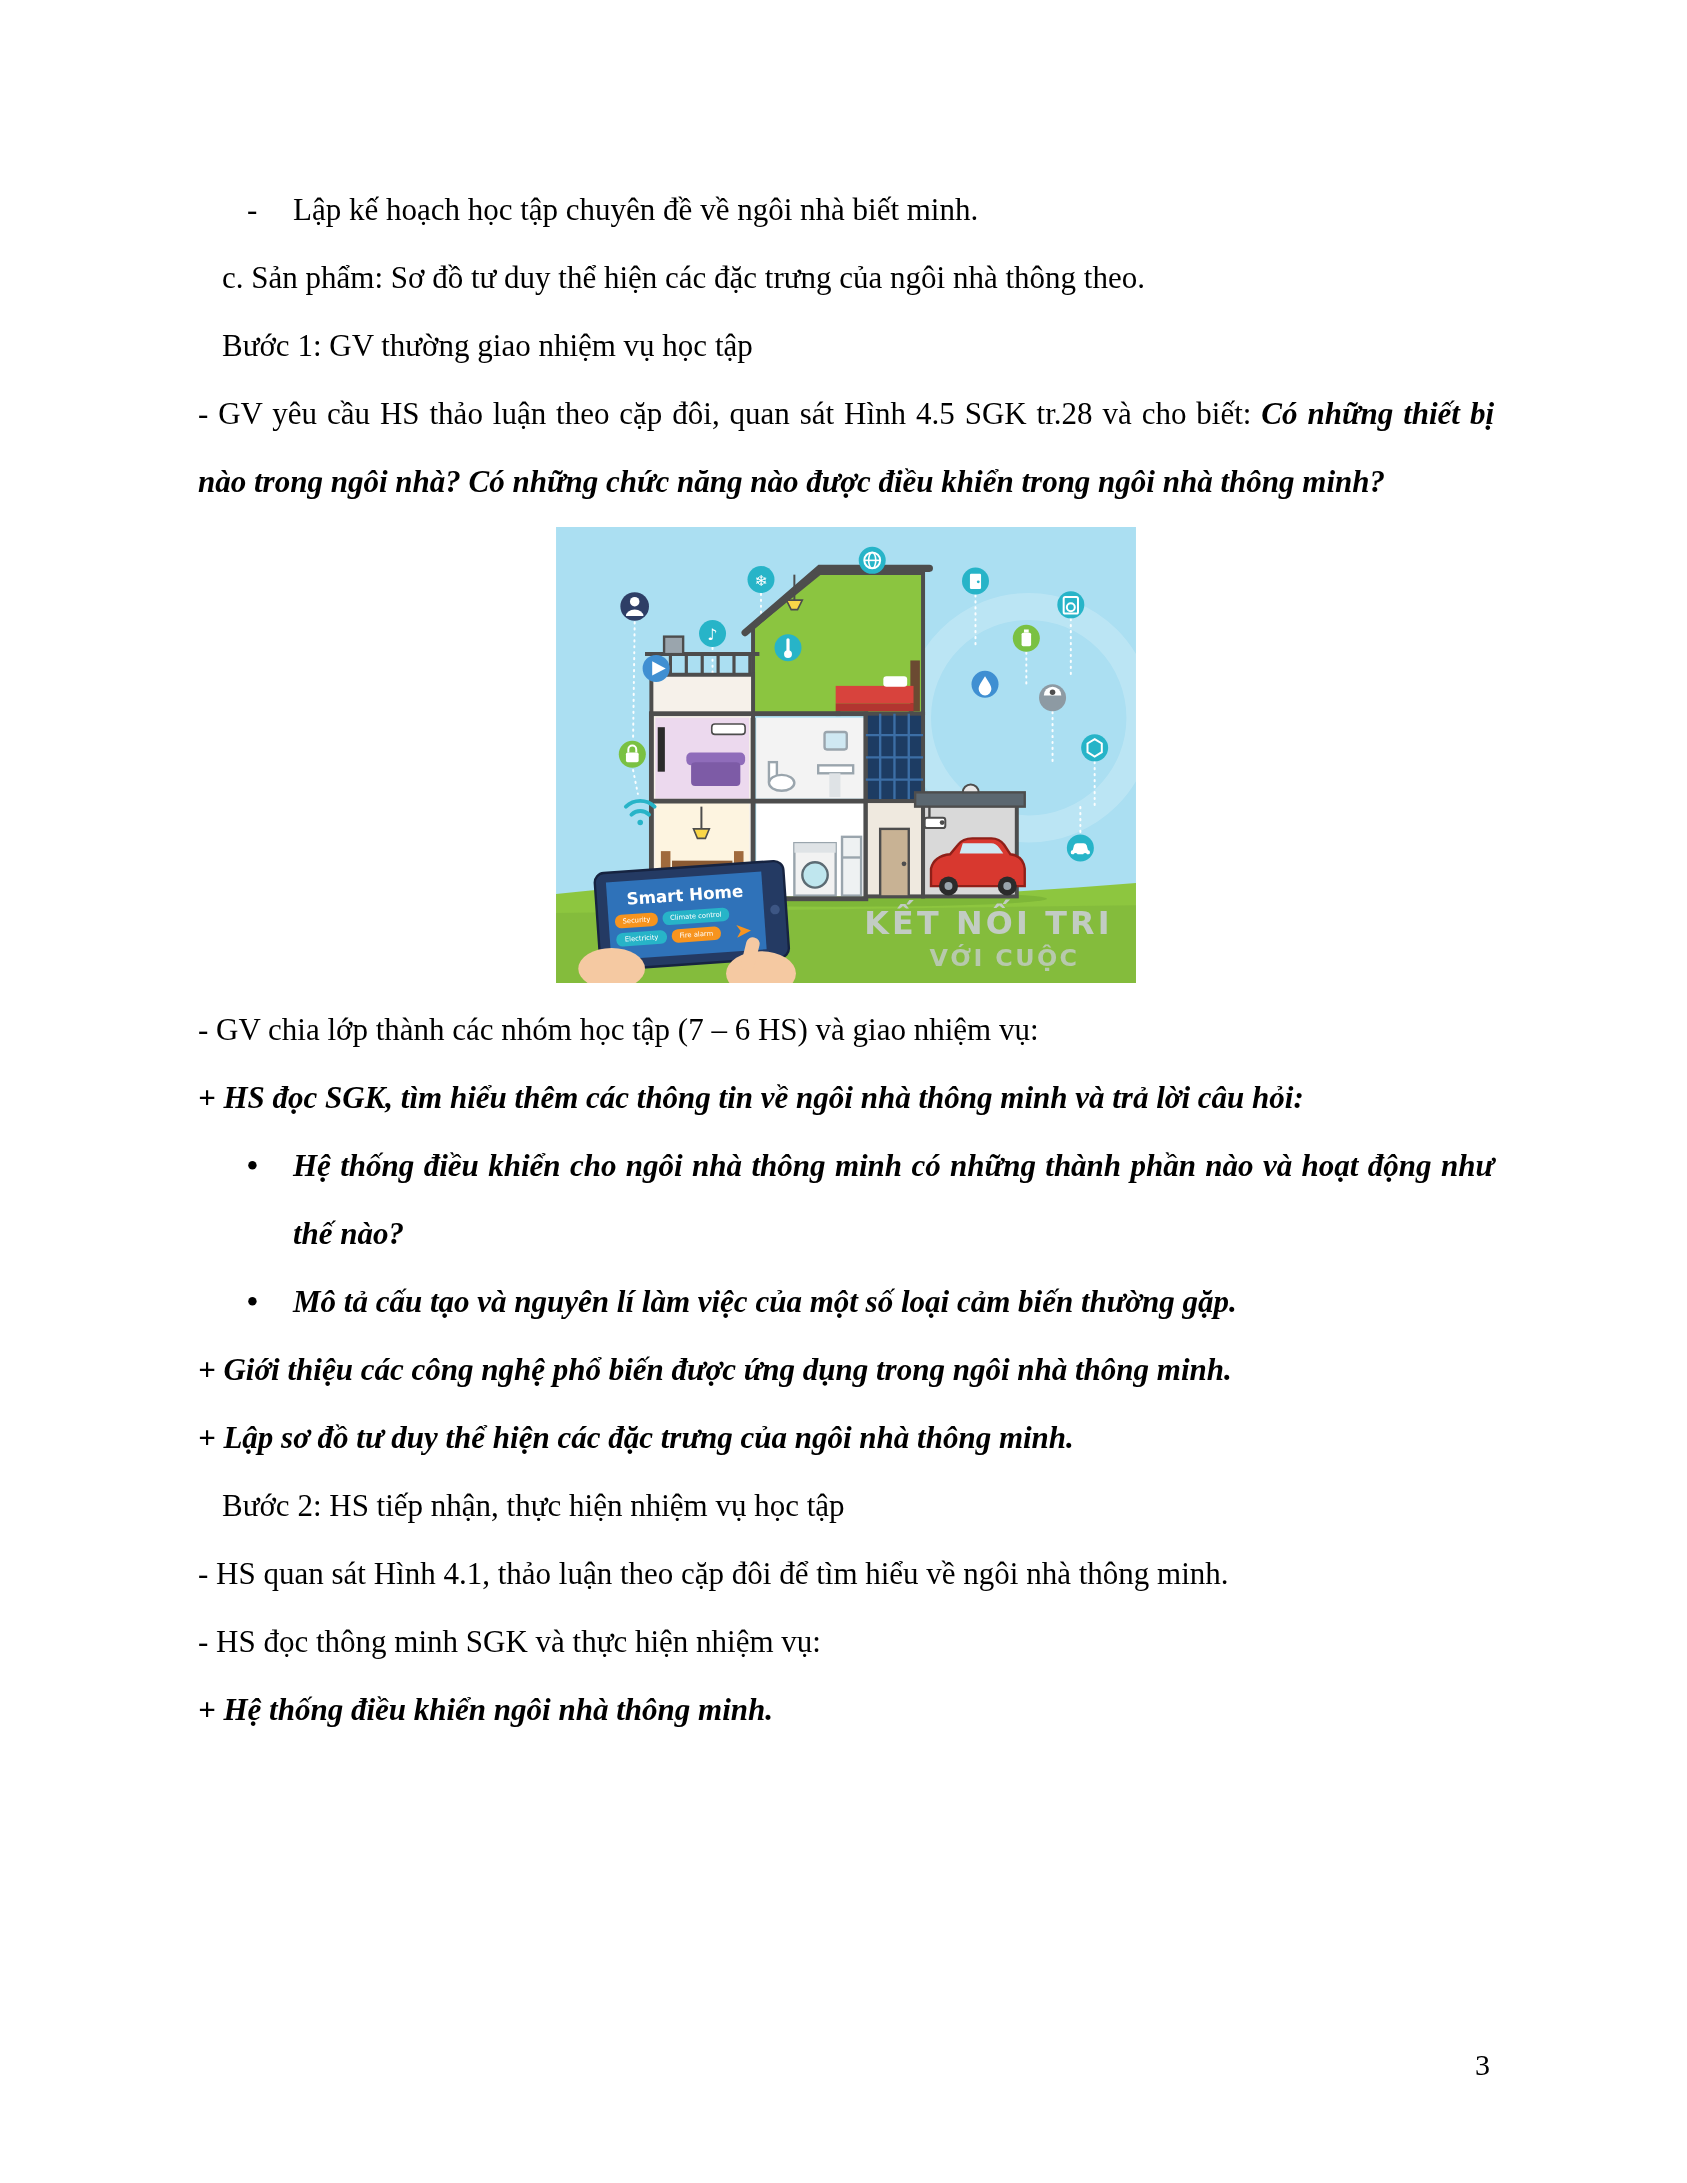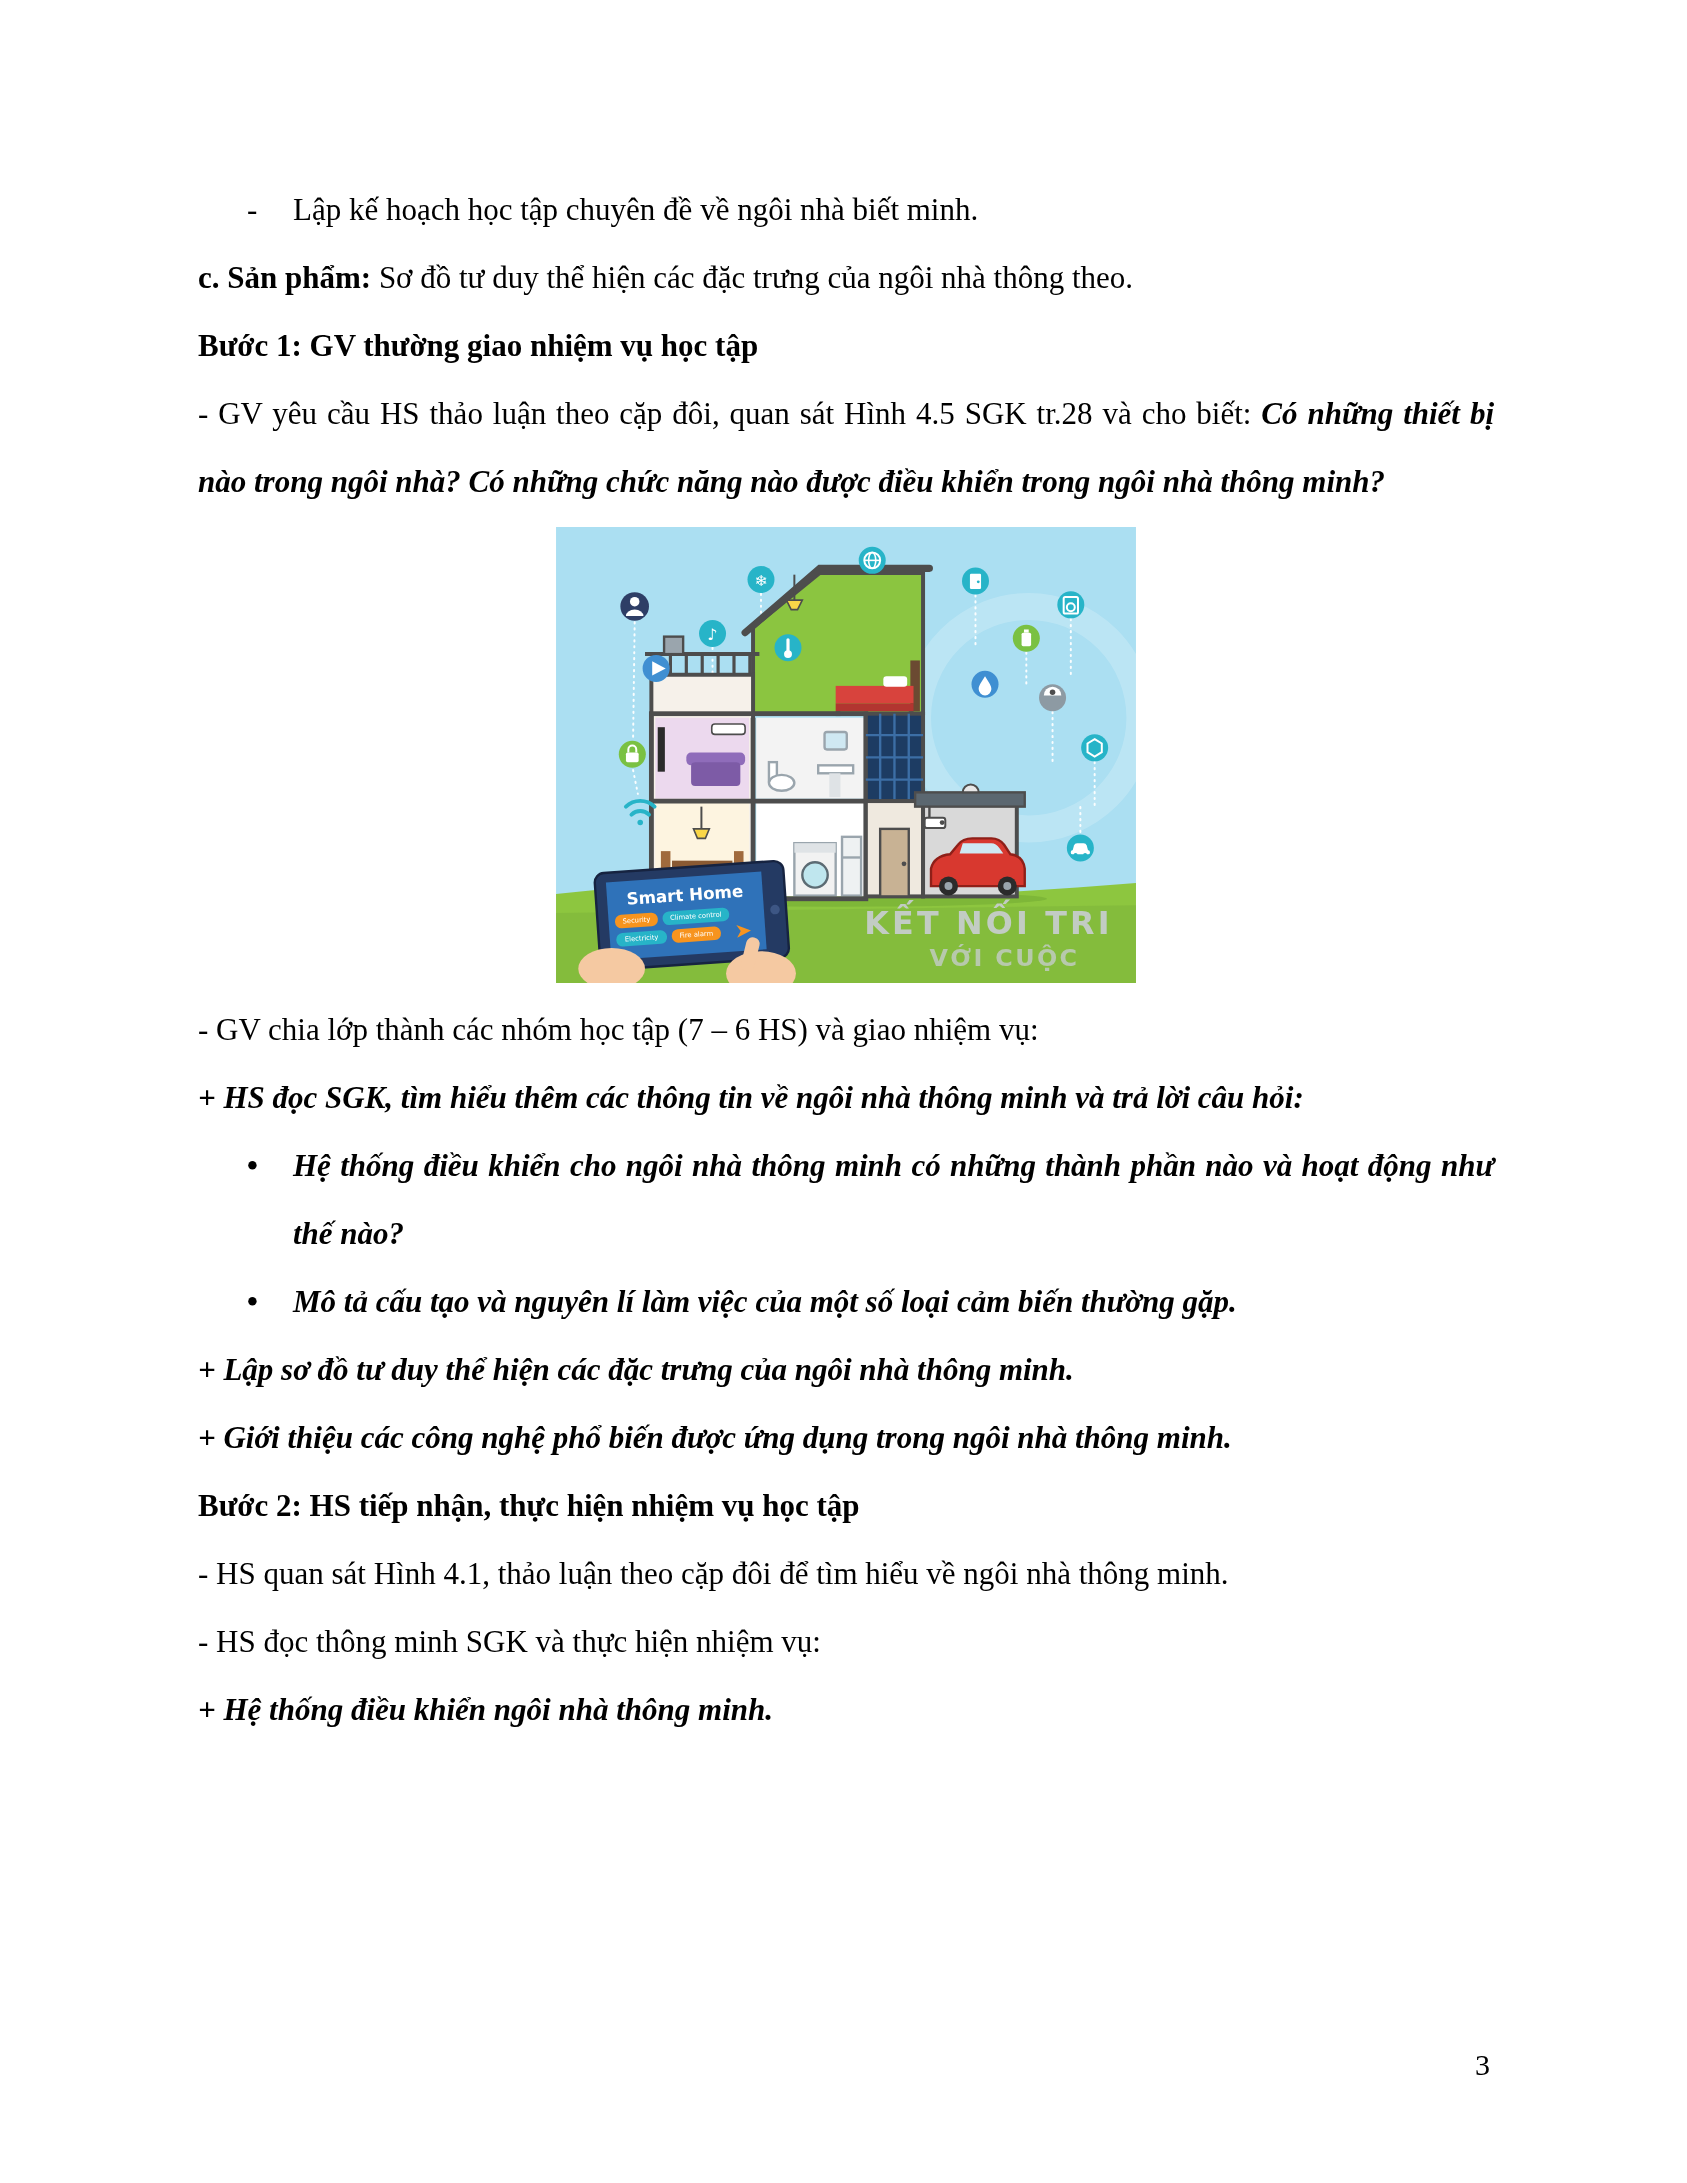--- a/index.html
+++ b/index.html
@@ -14,21 +14,21 @@
   }
   .content {
     position:absolute;
     left:198px; top:176px;
     width:1296px;
     font-size:31px;
     line-height:68px;
     text-align:justify;
   }
   p { margin:0; }
-  .b { font-weight:bold; }
+  .b { font-weight:normal;margin-left:24px; }
   .i { font-style:italic;font-weight:bold; }
   .dash-item, .bullet-item { position:relative; padding-left:95px; }
   .dash-item .marker, .bullet-item .marker { position:absolute; left:49px; top:0; font-style:normal; }
   .figure-wrap {
     width:580px; height:456px;
     margin:11px auto 12.7px auto;
   }
   .figure-wrap svg { display:block; }
   .page-num {
     position:absolute;
@@ -308,23 +308,23 @@
     <p class="bullet-item i">
       <span class="marker">•</span>
       <span>Hệ thống điều khiển cho ngôi nhà thông minh có những thành phần nào và hoạt động như thế nào?</span>
     </p>
 
     <p class="bullet-item i">
       <span class="marker">•</span>
       <span>Mô tả cấu tạo và nguyên lí làm việc của một số loại cảm biến thường gặp.</span>
     </p>
 
+    <p class="i">+ Giới thiệu các công nghệ phổ biến được ứng dụng trong ngôi nhà thông minh.</p>
+
     <p class="i">+ Lập sơ đồ tư duy thể hiện các đặc trưng của ngôi nhà thông minh.</p>
-
-    <p class="i">+ Giới thiệu các công nghệ phổ biến được ứng dụng trong ngôi nhà thông minh.</p>
 
     <p class="b">Bước 2: HS tiếp nhận, thực hiện nhiệm vụ học tập</p>
 
     <p>- HS quan sát Hình 4.1, thảo luận theo cặp đôi để tìm hiểu về ngôi nhà thông minh.</p>
 
     <p>- HS đọc thông minh SGK và thực hiện nhiệm vụ:</p>
 
     <p class="i">+ Hệ thống điều khiển ngôi nhà thông minh.</p>
 
   </div>

